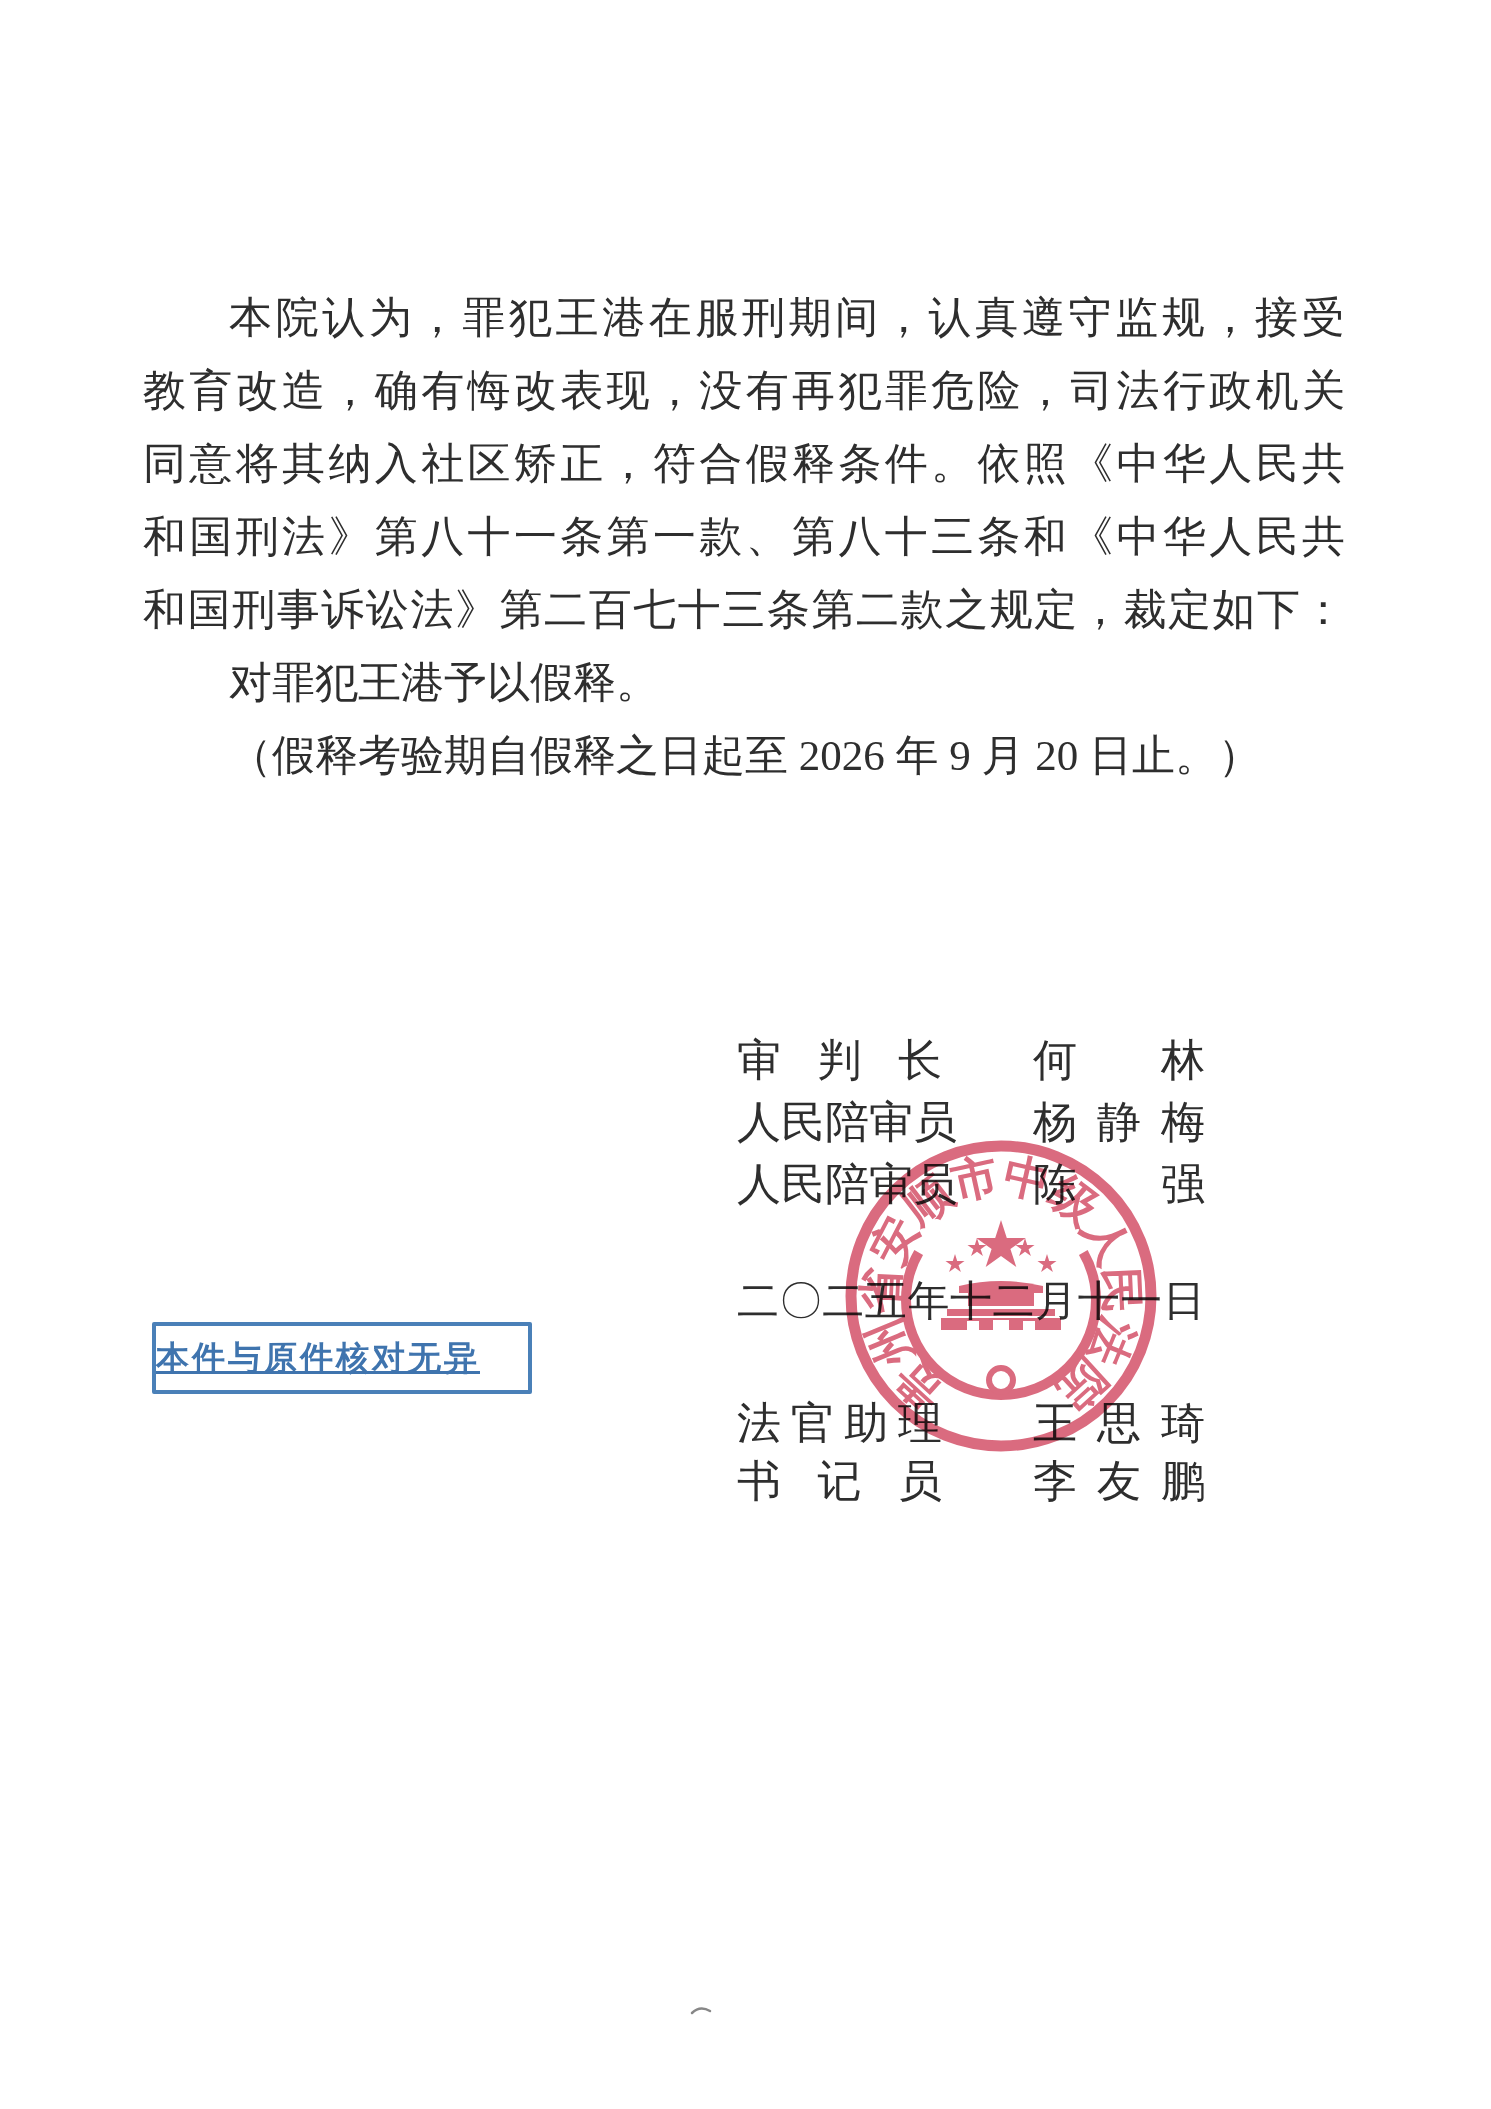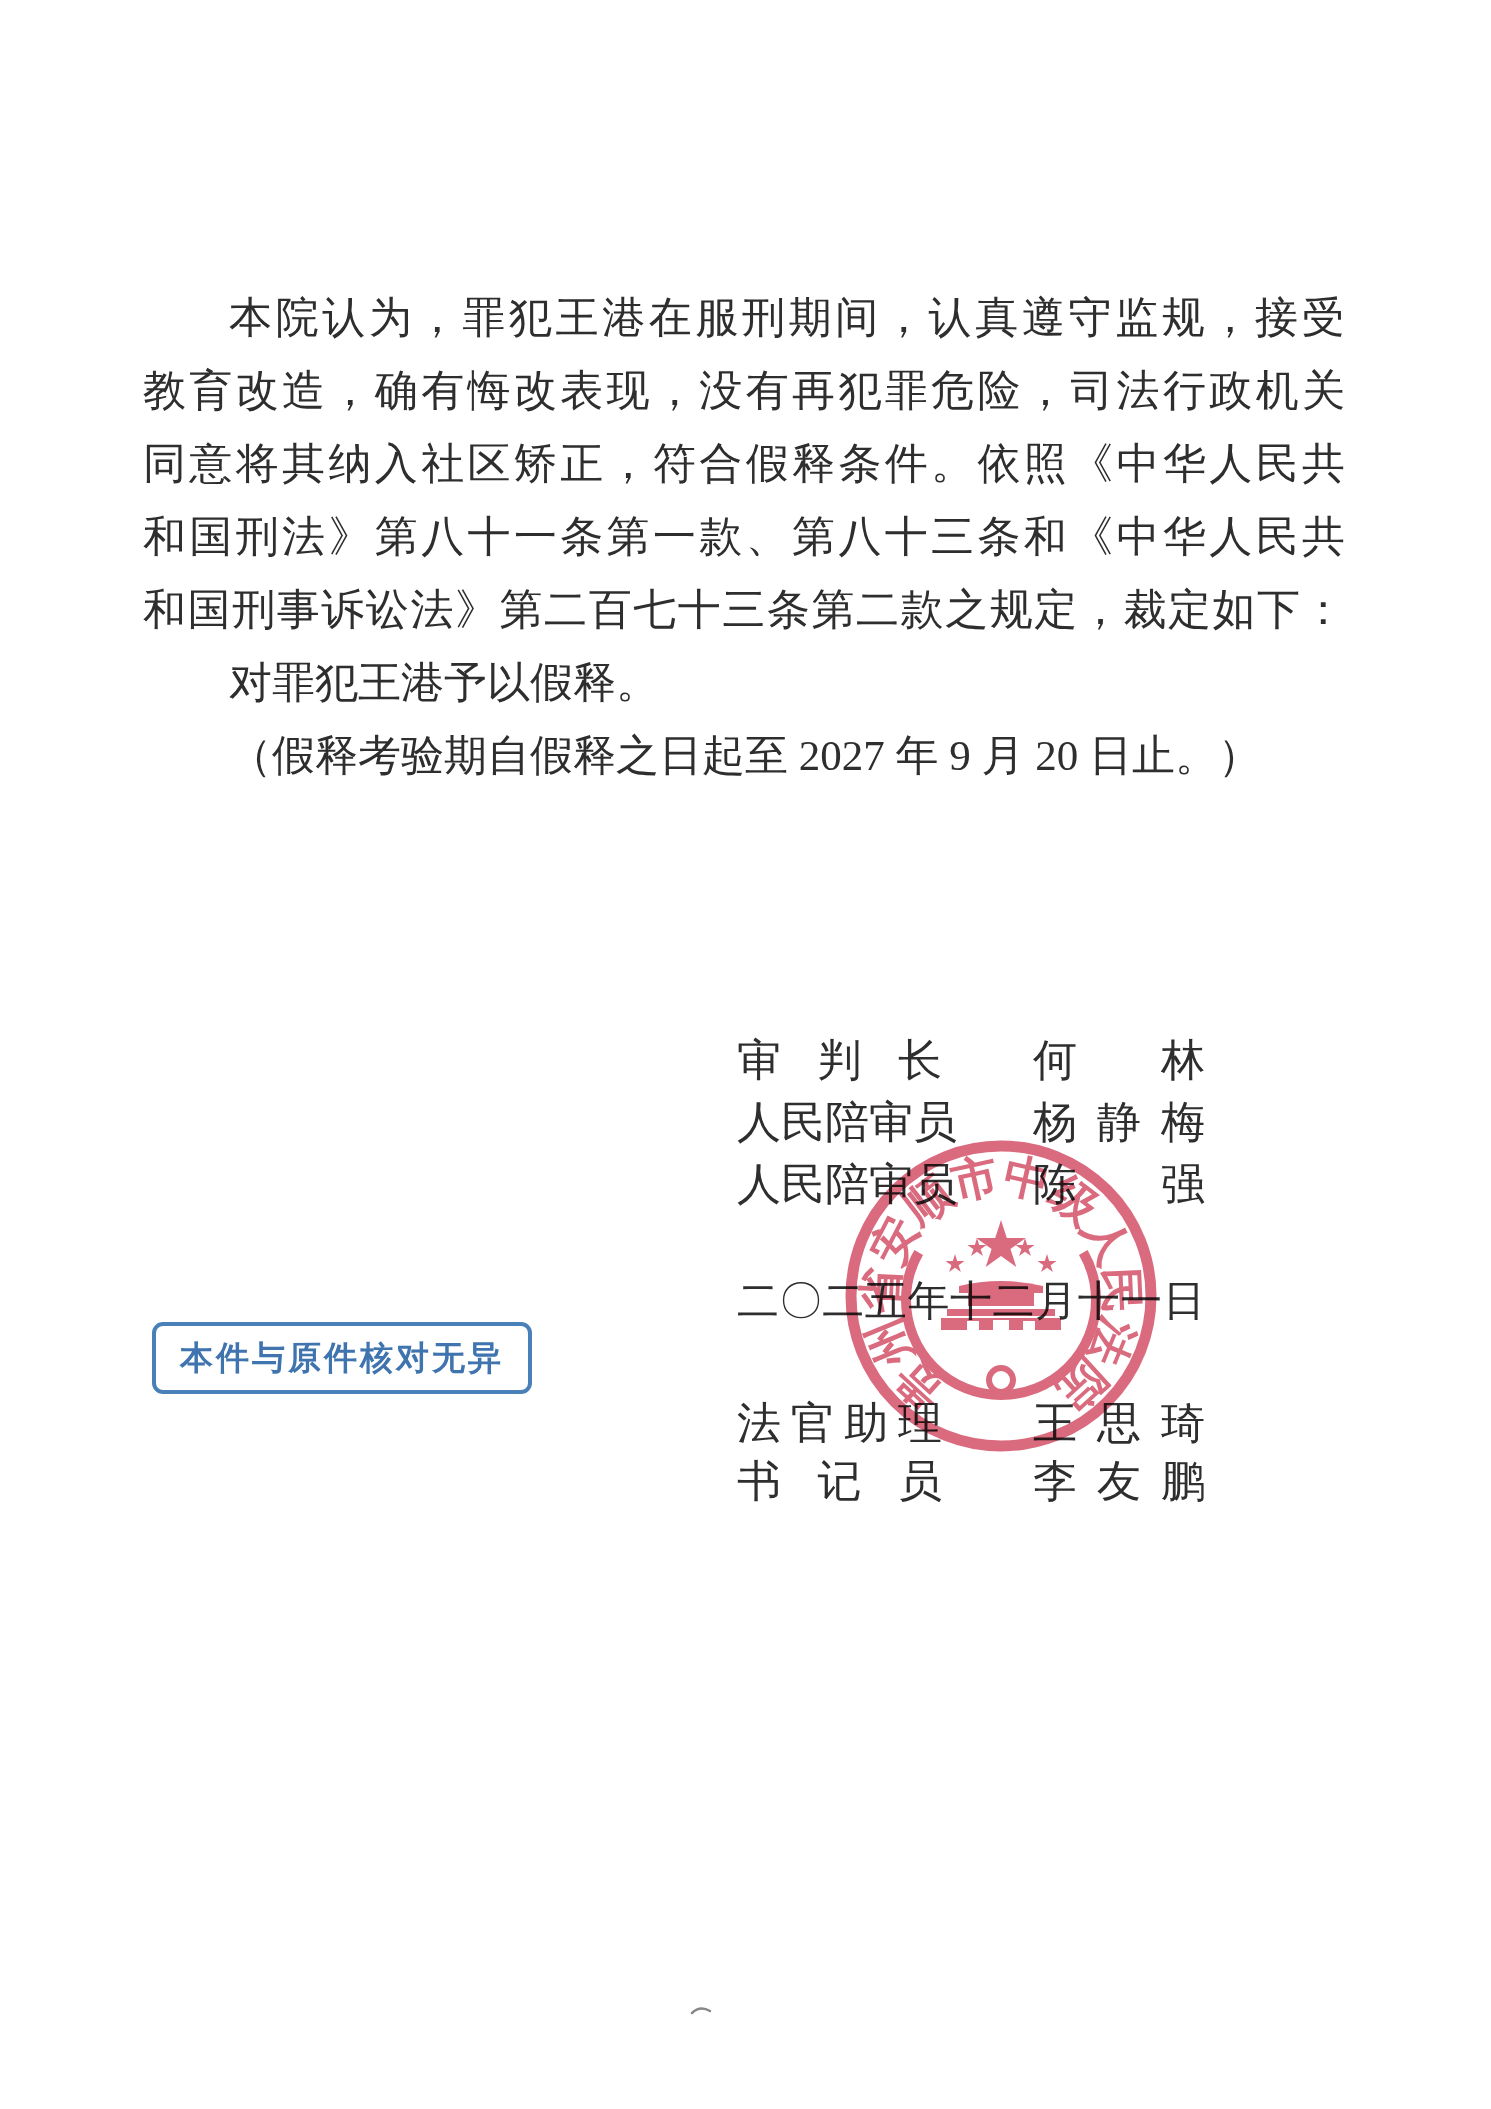--- a/index.html
+++ b/index.html
@@ -42,25 +42,26 @@
   .sig-name{width:172px;display:flex;justify-content:space-between;}
   .sig-date{
     position:absolute;left:0;width:468px;height:48px;
     display:flex;justify-content:space-between;align-items:center;
     font-size:42px;
   }
   
   #verification-stamp{
     position:absolute;left:152px;top:1322px;width:380px;height:72px;
     border:4px solid var(--stamp-blue-border);
-    box-sizing:border-box;border-radius:11px;
-    display:flex;align-items:center;justify-content:center;
+    box-sizing:border-box;border-radius:2px;
+    display:flex;align-items:center;justify-content:flex-start;
     color:var(--stamp-blue);
     font-size:33px;font-weight:bold;letter-spacing:3px;
     mix-blend-mode:multiply;
+    text-decoration:underline;
   }
   
   #court-seal{
     position:absolute;left:821px;top:1116px;width:360px;height:360px;
     mix-blend-mode:multiply;opacity:.88;
     filter:blur(.4px);
   }
   #court-seal .ring{fill:none;stroke:var(--seal);stroke-width:11;}
   #court-seal .wreath{fill:none;stroke:var(--seal);stroke-width:10;}
   #court-seal .knot{fill:none;stroke:var(--seal);stroke-width:6;}
@@ -78,21 +79,21 @@
 
 <div id="page">
 
   <div id="body-text">
       <div class="bline indent justify split-chars"><span>本</span><span>院</span><span>认</span><span>为</span><span>，</span><span>罪</span><span>犯</span><span>王</span><span>港</span><span>在</span><span>服</span><span>刑</span><span>期</span><span>间</span><span>，</span><span>认</span><span>真</span><span>遵</span><span>守</span><span>监</span><span>规</span><span>，</span><span>接</span><span>受</span></div>
       <div class="bline justify split-chars"><span>教</span><span>育</span><span>改</span><span>造</span><span>，</span><span>确</span><span>有</span><span>悔</span><span>改</span><span>表</span><span>现</span><span>，</span><span>没</span><span>有</span><span>再</span><span>犯</span><span>罪</span><span>危</span><span>险</span><span>，</span><span>司</span><span>法</span><span>行</span><span>政</span><span>机</span><span>关</span></div>
       <div class="bline justify split-chars"><span>同</span><span>意</span><span>将</span><span>其</span><span>纳</span><span>入</span><span>社</span><span>区</span><span>矫</span><span>正</span><span>，</span><span>符</span><span>合</span><span>假</span><span>释</span><span>条</span><span>件</span><span>。</span><span>依</span><span>照</span><span>《</span><span>中</span><span>华</span><span>人</span><span>民</span><span>共</span></div>
       <div class="bline justify split-chars"><span>和</span><span>国</span><span>刑</span><span>法</span><span>》</span><span>第</span><span>八</span><span>十</span><span>一</span><span>条</span><span>第</span><span>一</span><span>款</span><span>、</span><span>第</span><span>八</span><span>十</span><span>三</span><span>条</span><span>和</span><span>《</span><span>中</span><span>华</span><span>人</span><span>民</span><span>共</span></div>
       <div class="bline justify split-chars"><span>和</span><span>国</span><span>刑</span><span>事</span><span>诉</span><span>讼</span><span>法</span><span>》</span><span>第</span><span>二</span><span>百</span><span>七</span><span>十</span><span>三</span><span>条</span><span>第</span><span>二</span><span>款</span><span>之</span><span>规</span><span>定</span><span>，</span><span>裁</span><span>定</span><span>如</span><span>下</span><span>：</span></div>
       <div class="bline indent">对罪犯王港予以假释。</div>
-      <div class="bline indent">（假释考验期自假释之日起至 2027 年 9 月 20 日止。）</div>
+      <div class="bline indent">（假释考验期自假释之日起至 2026 年 9 月 20 日止。）</div>
     </div>
 
   <div id="signature-block">
     <div class="sig-date split-chars" style="top:241px;">
         <span>二</span>
         <span>〇</span>
         <span>二</span>
         <span>五</span>
         <span>年</span>
         <span>十</span>

